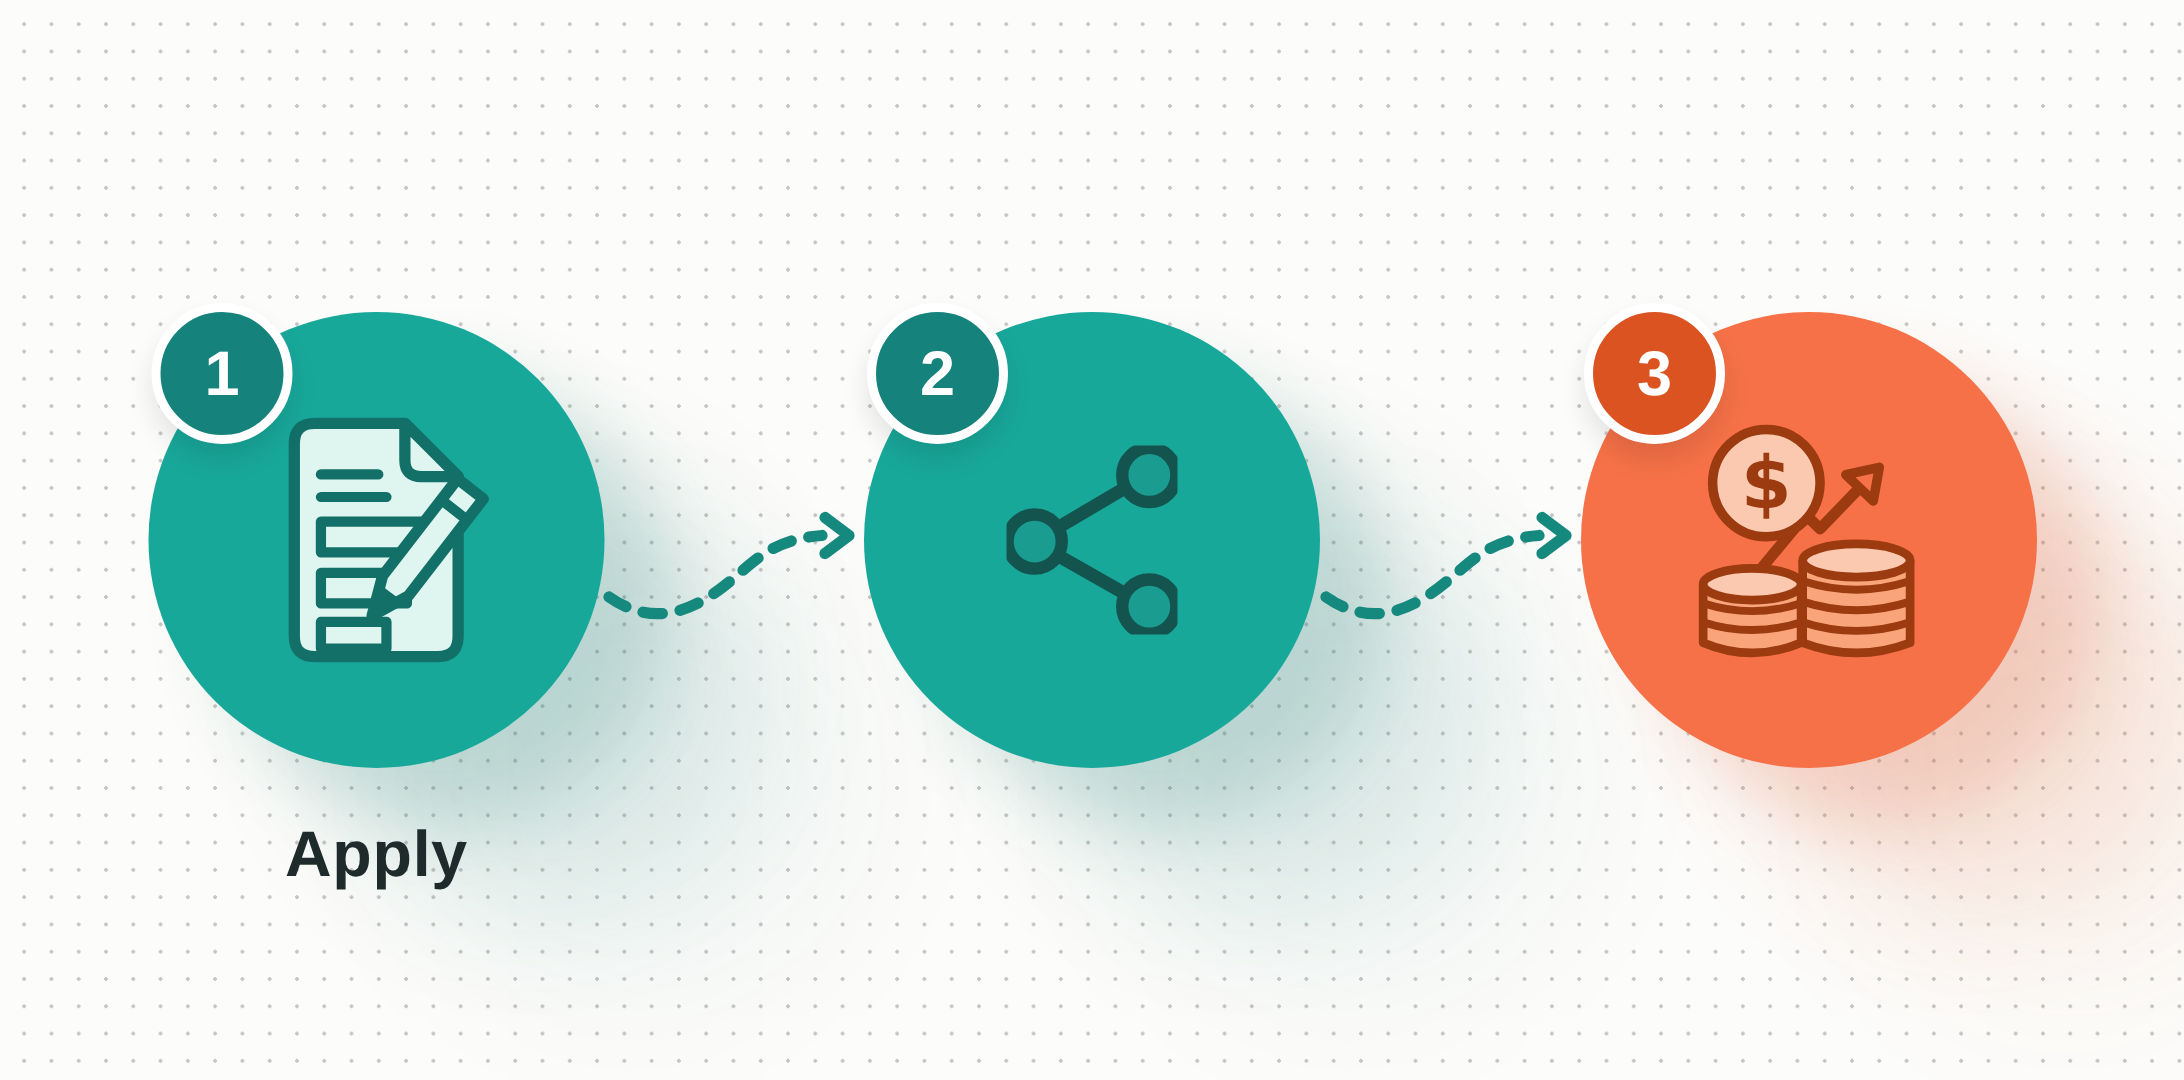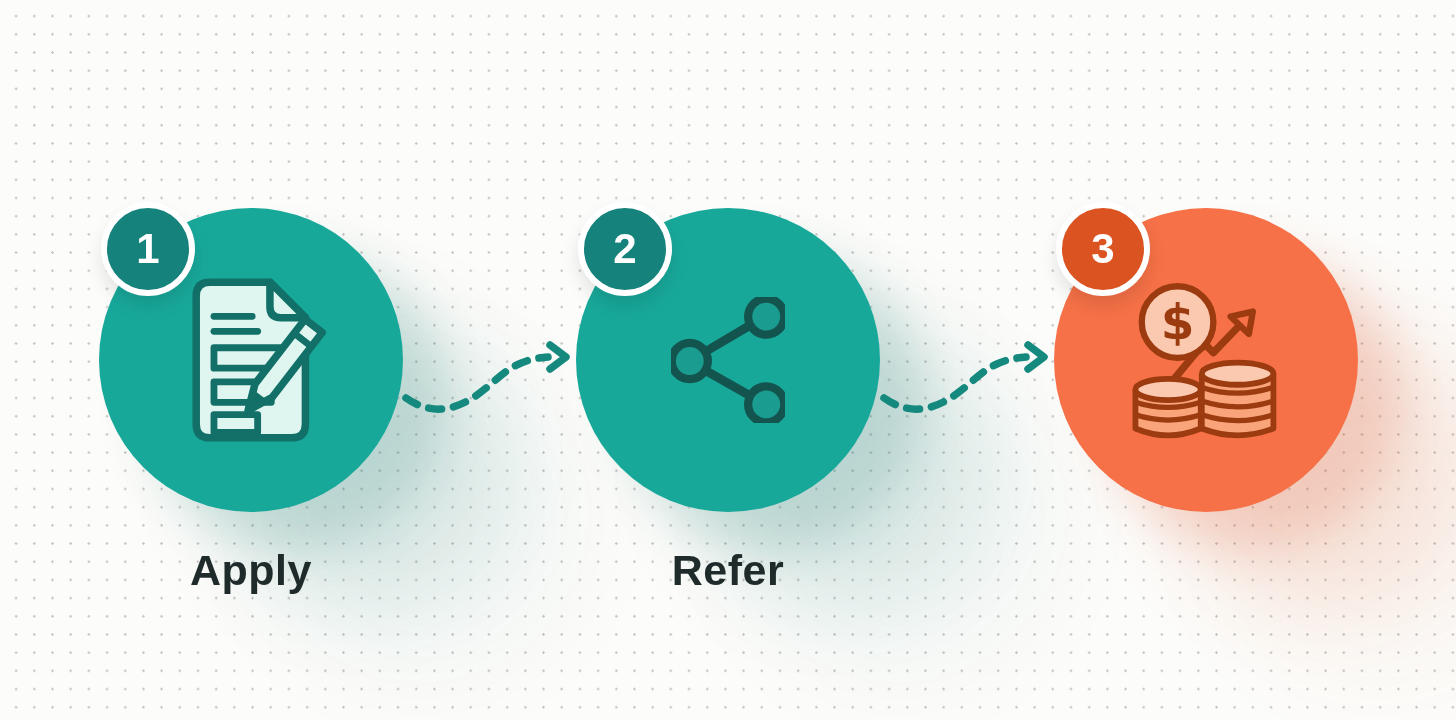--- a/index.html
+++ b/index.html
@@ -119,21 +119,20 @@
         <path d="M33 53 L77 27" stroke="#14544E" stroke-width="8.5" stroke-linecap="round"></path>
         <path d="M33 71 L77 96" stroke="#14544E" stroke-width="8.5" stroke-linecap="round"></path>
         <circle cx="18" cy="62" r="17.5" fill="#1A9D90" stroke="#14544E" stroke-width="8"></circle>
         <circle cx="92" cy="19" r="17.5" fill="#1A9D90" stroke="#14544E" stroke-width="8"></circle>
         <circle cx="92" cy="104" r="17.5" fill="#1A9D90" stroke="#14544E" stroke-width="8"></circle>
       </svg>
       <div class="badge teal">
         <span>2</span>
       </div>
     </div>
-    <div class="step-label">Refer</div>
   </div>
 
   <div class="step step-3">
     <div class="circle orange">
       <svg class="icon" width="148" height="158" viewBox="0 0 140 150">
 
         <path d="M24 112 L68 59 L77 68 L102 42" fill="none" stroke="#9C3A10" stroke-width="7" stroke-linecap="round" stroke-linejoin="round"></path>
         <path d="M114.5 29 L110.7 50.3 L93.3 33.7 Z" fill="#F67147" stroke="#9C3A10" stroke-width="6" stroke-linejoin="round"></path>
 
         <circle cx="43" cy="39" r="34" fill="#FBC9AF" stroke="#9C3A10" stroke-width="6"></circle>

